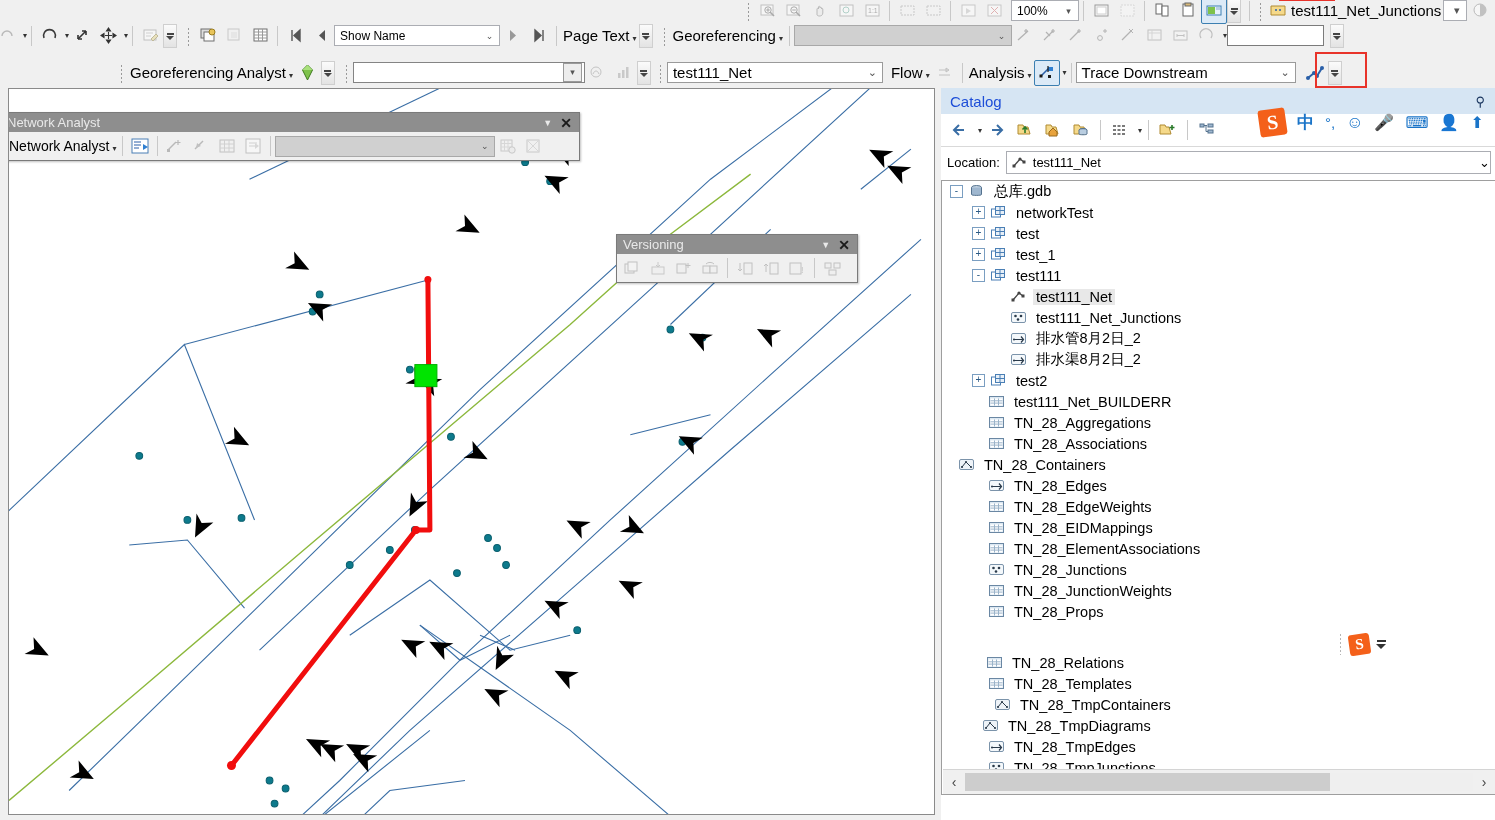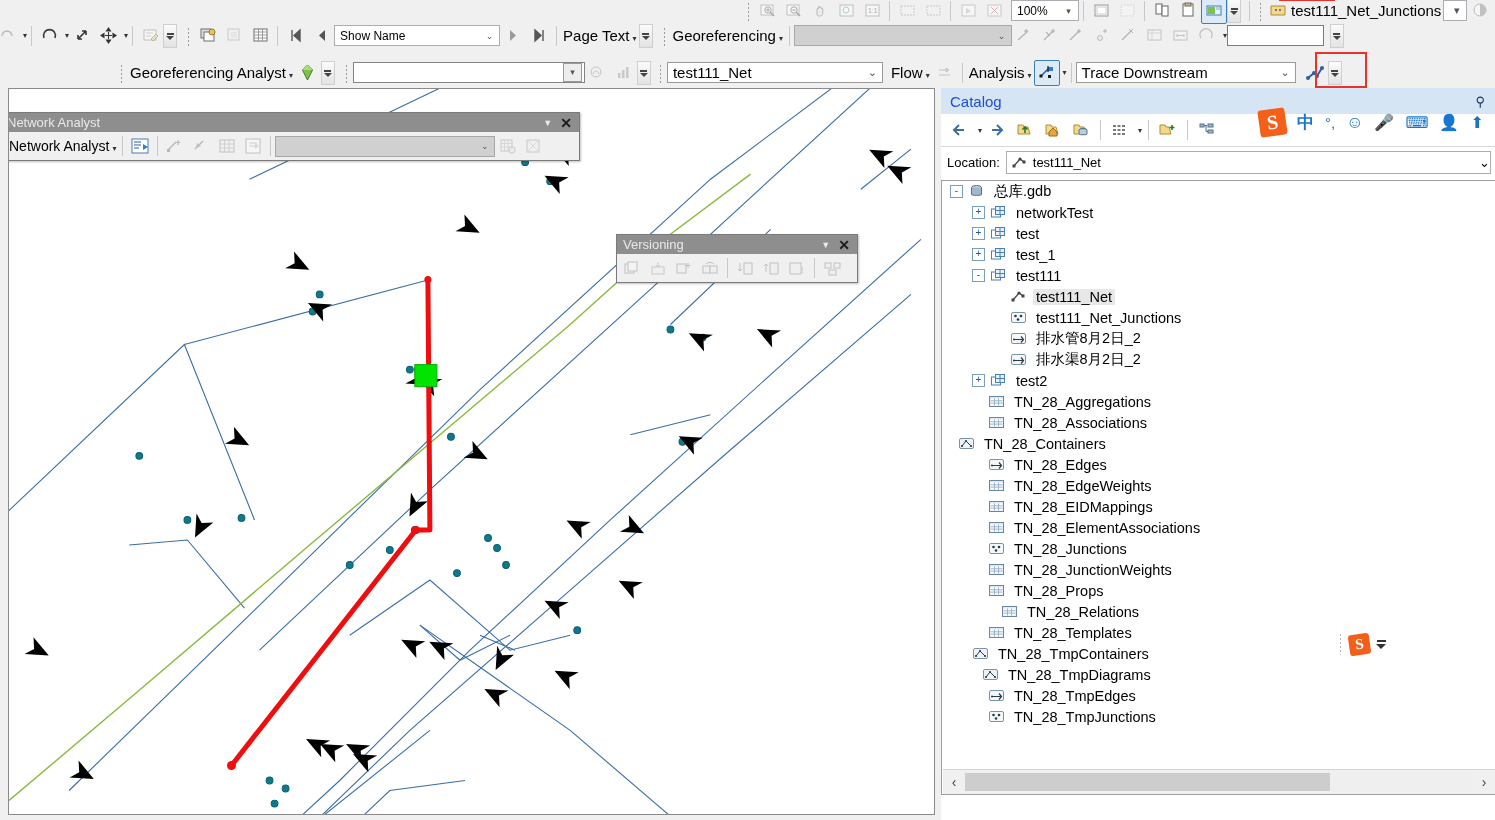--- a/index.html
+++ b/index.html
@@ -920,20 +920,31 @@
           </div>
           <div class="trow" style="padding-left: 30px;">
             <span class="tspace"></span>
             <span class="ticon">
               <svg width="17" height="15" viewBox="0 0 17 15">
                 <rect x="1.5" y="2.5" width="14" height="10" fill="#dce8f2" stroke="#6a87a3"></rect>
                 <rect x="2.5" y="4.5" width="12" height="7" fill="#fff"></rect>
                 <path d="M2.5 6.8h12M2.5 9.1h12M6.5 4.5v7M10.5 4.5v7" stroke="#9ab3c9"></path>
               </svg>
             </span>
+            <span class="tlabel">test111_Net_BUILDERR</span>
+          </div>
+          <div class="trow" style="padding-left: 30px;">
+            <span class="tspace"></span>
+            <span class="ticon">
+              <svg width="17" height="15" viewBox="0 0 17 15">
+                <rect x="1.5" y="2.5" width="14" height="10" fill="#dce8f2" stroke="#6a87a3"></rect>
+                <rect x="2.5" y="4.5" width="12" height="7" fill="#fff"></rect>
+                <path d="M2.5 6.8h12M2.5 9.1h12M6.5 4.5v7M10.5 4.5v7" stroke="#9ab3c9"></path>
+              </svg>
+            </span>
             <span class="tlabel">TN_28_Aggregations</span>
           </div>
           <div class="trow" style="padding-left: 30px;">
             <span class="tspace"></span>
             <span class="ticon">
               <svg width="17" height="15" viewBox="0 0 17 15">
                 <rect x="1.5" y="2.5" width="14" height="10" fill="#dce8f2" stroke="#6a87a3"></rect>
                 <rect x="2.5" y="4.5" width="12" height="7" fill="#fff"></rect>
                 <path d="M2.5 6.8h12M2.5 9.1h12M6.5 4.5v7M10.5 4.5v7" stroke="#9ab3c9"></path>
               </svg>
@@ -1024,21 +1035,21 @@
             <span class="tspace"></span>
             <span class="ticon">
               <svg width="17" height="15" viewBox="0 0 17 15">
                 <rect x="1.5" y="2.5" width="14" height="10" fill="#dce8f2" stroke="#6a87a3"></rect>
                 <rect x="2.5" y="4.5" width="12" height="7" fill="#fff"></rect>
                 <path d="M2.5 6.8h12M2.5 9.1h12M6.5 4.5v7M10.5 4.5v7" stroke="#9ab3c9"></path>
               </svg>
             </span>
             <span class="tlabel">TN_28_Props</span>
           </div>
-          <div class="trow" style="padding-left: 43px;">
+          <div class="trow" style="padding-left: 28px; margin-top: 30px;">
             <span class="tspace"></span>
             <span class="ticon">
               <svg width="17" height="15" viewBox="0 0 17 15">
                 <rect x="1.5" y="2.5" width="14" height="10" fill="#dce8f2" stroke="#6a87a3"></rect>
                 <rect x="2.5" y="4.5" width="12" height="7" fill="#fff"></rect>
                 <path d="M2.5 6.8h12M2.5 9.1h12M6.5 4.5v7M10.5 4.5v7" stroke="#9ab3c9"></path>
               </svg>
             </span>
             <span class="tlabel">TN_28_Relations</span>
           </div>
@@ -1046,21 +1057,21 @@
             <span class="tspace"></span>
             <span class="ticon">
               <svg width="17" height="15" viewBox="0 0 17 15">
                 <rect x="1.5" y="2.5" width="14" height="10" fill="#dce8f2" stroke="#6a87a3"></rect>
                 <rect x="2.5" y="4.5" width="12" height="7" fill="#fff"></rect>
                 <path d="M2.5 6.8h12M2.5 9.1h12M6.5 4.5v7M10.5 4.5v7" stroke="#9ab3c9"></path>
               </svg>
             </span>
             <span class="tlabel">TN_28_Templates</span>
           </div>
-          <div class="trow" style="padding-left: 14px;">
+          <div class="trow" style="padding-left: 36px;">
             <span class="tspace"></span>
             <span class="ticon">
               <svg width="17" height="15" viewBox="0 0 17 15">
                 <rect x="1.5" y="2.5" width="14" height="10" rx="1.5" fill="#eef3f8" stroke="#7b93aa"></rect>
                 <path d="M4 10l4-5 5 5" stroke="#2a3a4a" fill="none"></path>
                 <circle cx="4" cy="10" r="1.1" fill="#2a3a4a"></circle>
                 <circle cx="8" cy="5" r="1.1" fill="#2a3a4a"></circle>
                 <circle cx="13" cy="10" r="1.1" fill="#2a3a4a"></circle>
               </svg>
             </span>

